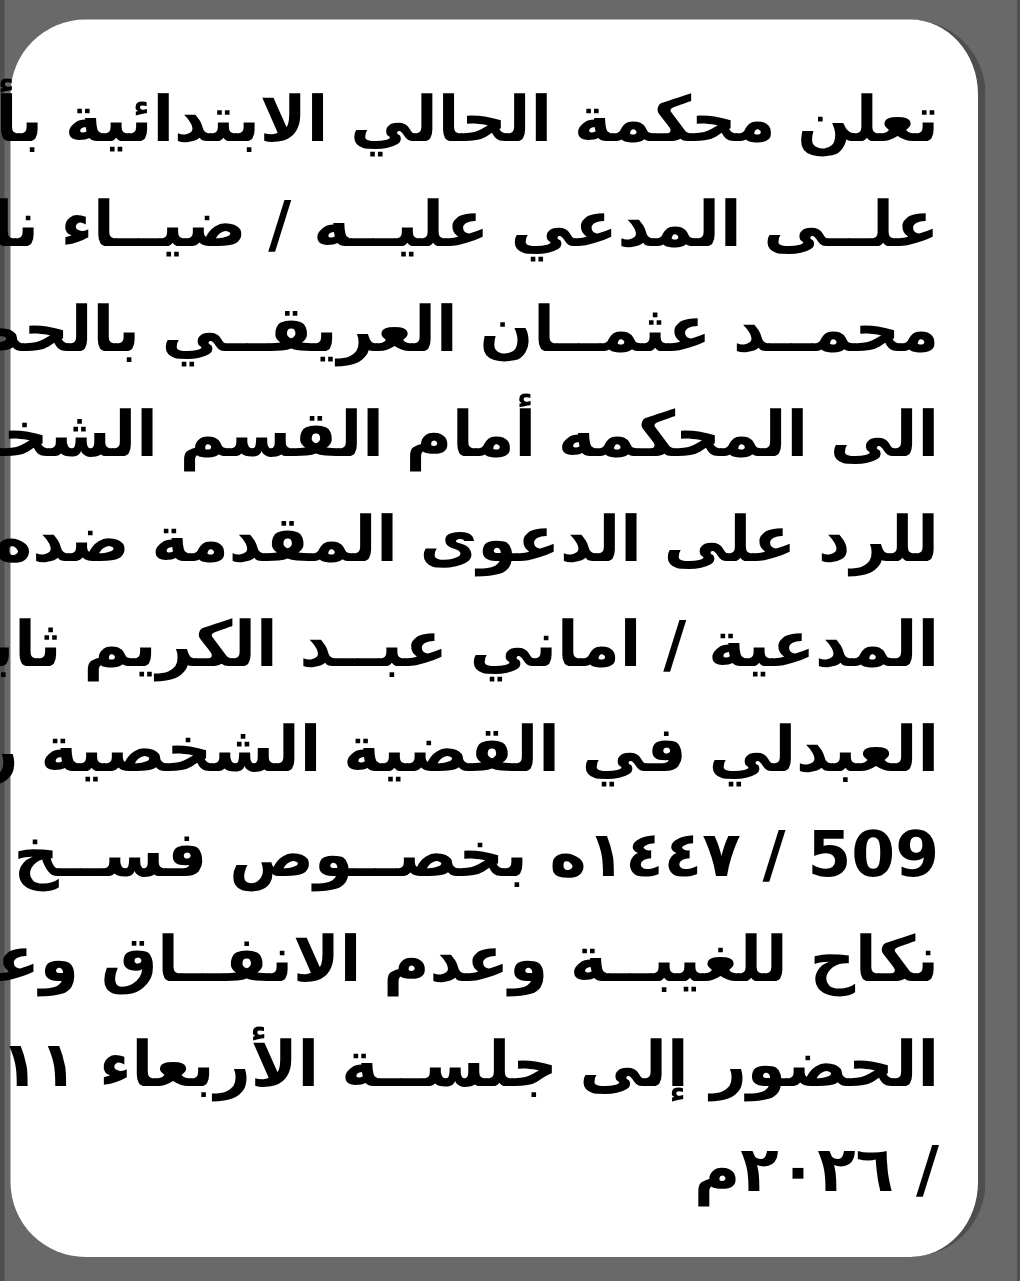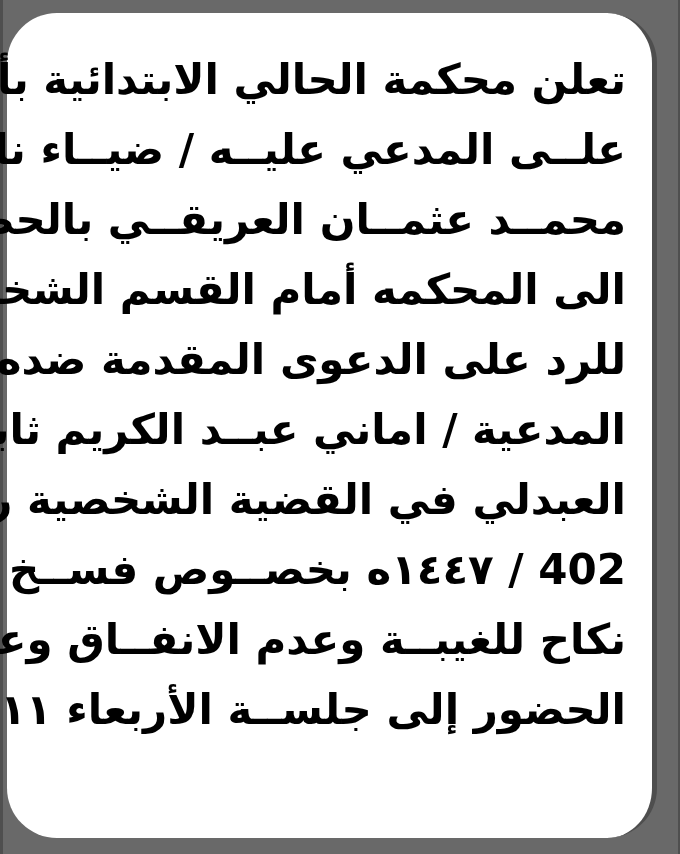--- a/index.html
+++ b/index.html
@@ -53,18 +53,19 @@
 <div class="screen">
   <div class="card">
     <div class="text-block">
       <div class="line">تعلن محكمة الحالي الابتدائية بأنه</div>
       <div class="line">علــى المدعي عليــه / ضيــاء نايف</div>
       <div class="line">محمــد عثمــان العريقــي بالحضور</div>
       <div class="line">الى المحكمه أمام القسم الشخصي</div>
       <div class="line">للرد على الدعوى المقدمة ضده من</div>
       <div class="line">المدعية / اماني عبــد الكريم ثابت</div>
       <div class="line">العبدلي في القضية الشخصية رقم</div>
-      <div class="line">402 / ١٤٤٧ه بخصــوص فســخ</div>
+      <div class="line">509 / ١٤٤٧ه بخصــوص فســخ</div>
       <div class="line">نكاح للغيبــة وعدم الانفــاق وعليه</div>
       <div class="line">الحضور إلى جلســة الأربعاء ١١ / ٢</div>
+      <div class="line last">/ ٢٠٢٦م</div>
     </div>
   </div>
 </div>
 
 </body></html>

